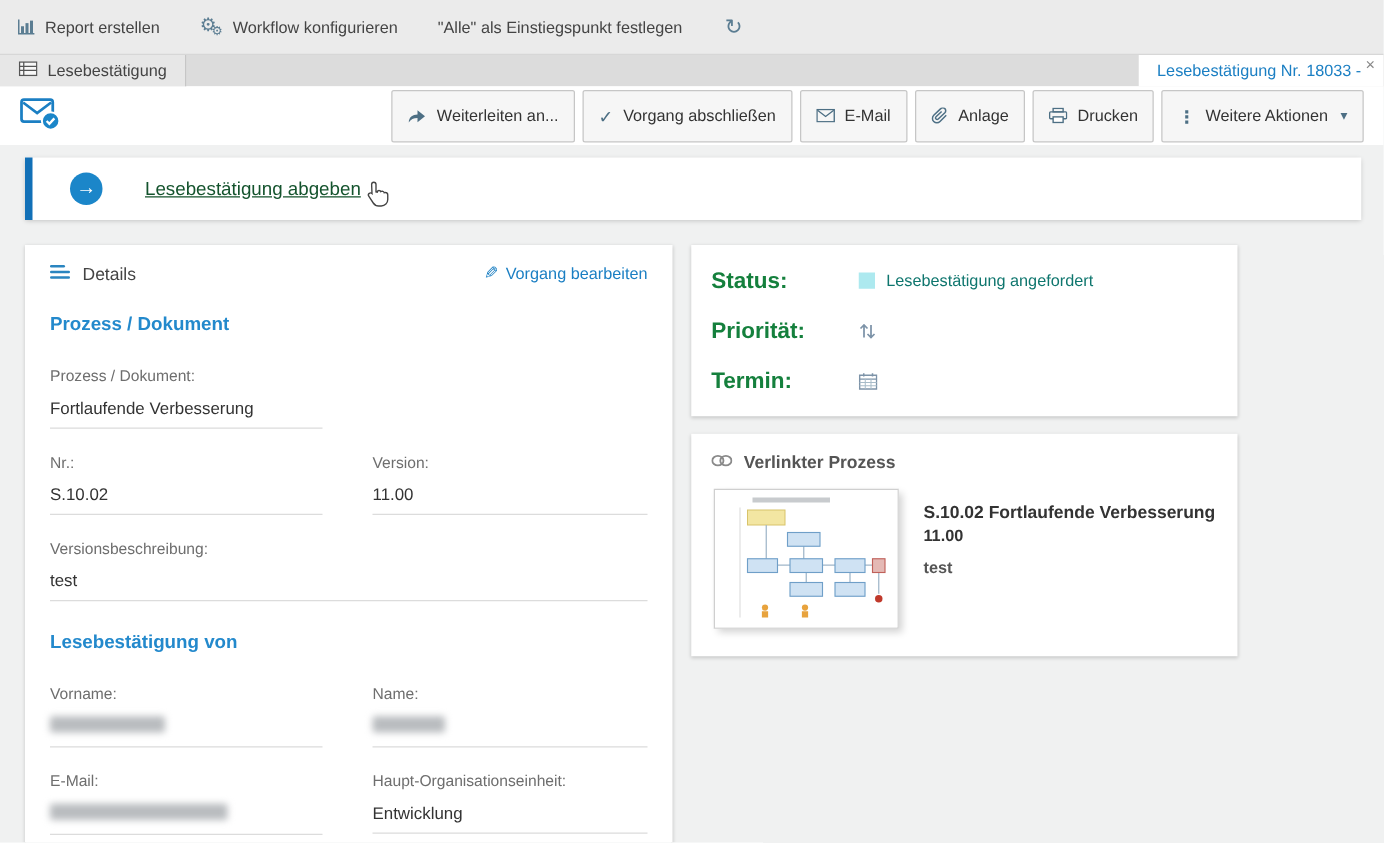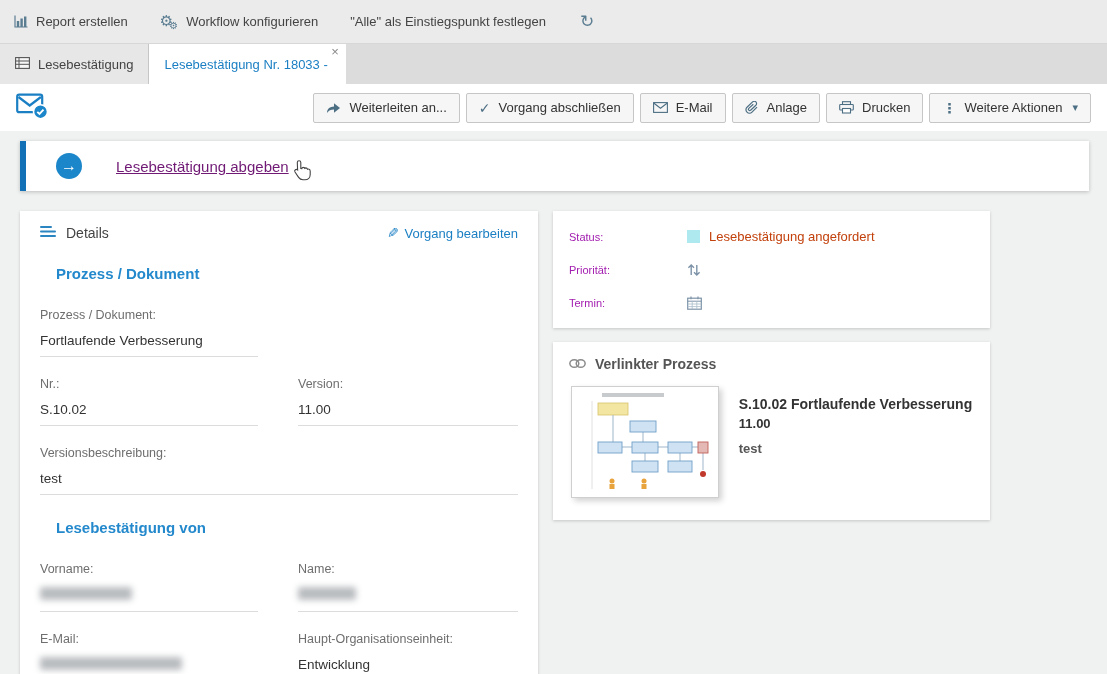--- a/index.html
+++ b/index.html
@@ -14,73 +14,73 @@
   .toolbar { height: 44px; background: #ebebeb; border-bottom: 1px solid #d7d7d7;
              display: flex; align-items: center; padding: 0 14px; }
   .toolbar-item { display: flex; align-items: center; gap: 8px; color: #444;
                   margin-right: 32px; cursor: pointer; white-space: nowrap; }
   .tool-ic { color: #5b7d92; display: inline-flex; align-items: center; }
   .gears { color: #5b7d92; font-size: 15px; line-height: 1; }
   .gears .g2 { font-size: 10px; margin-left: -4px; vertical-align: -3px; }
   .refresh { color: #5b7d92; font-size: 17px; line-height: 1; cursor: pointer; margin-left: 2px; }
 
   
-  .tabbar { height: 40px; background: #dcdcdc; display: flex; align-items: stretch; }
+  .tabbar { height: 25px; background: #dcdcdc; display: flex; align-items: stretch; justify-content: space-between; }
   .tab { display: flex; align-items: center; gap: 8px; padding: 0 15px; cursor: pointer; }
   .tab.inactive { background: #e7e7e7; color: #444; border-right: 1px solid #c6c6c6; }
   .tab.active { background: #ffffff; color: #1b7fc3; position: relative; padding-right: 18px; }
   .tab-close { position: absolute; top: 0px; right: 7px; font-size: 13px; color: #888; cursor: pointer; }
 
   
   .header { height: 47px; background: #ffffff; display: flex; align-items: center; padding: 0 16px; }
   .page-title { font-size: 17px; font-weight: bold; color: #333; margin: 0 0 0 12px; }
   .header-actions { margin-left: auto; display: flex; gap: 6px; }
-  .hbtn { display: flex; align-items: center; gap: 8px; height: 30px; padding: 0 12px;
+  .hbtn { display: flex; align-items: center; gap: 8px; height: 42px; padding: 0 12px;
           background: #f6f6f6; border: 1px solid #c6c6c6; border-radius: 2px;
           font-size: 13px; color: #333; cursor: pointer; white-space: nowrap; }
   .hbtn .ic { color: #4d6f84; display: inline-flex; align-items: center; font-size: 14px; line-height: 1; }
   .hbtn .caret { color: #4d6f84; font-size: 11px; margin-left: 2px; }
 
   
   .content { padding: 10px 18px 0 20px; height: 551px; }
 
   .banner-row { position: relative; }
   .banner { background: #ffffff; height: 50px; display: flex; align-items: center;
             box-shadow: 0 1px 4px rgba(0,0,0,0.22); border-left: 6px solid #1270b7; }
   .banner-circle { width: 26px; height: 26px; border-radius: 50%; background: #1b86c9;
                    color: #fff; display: flex; align-items: center; justify-content: center;
                    font-size: 16px; font-weight: bold; margin-left: 30px; cursor: pointer; }
-  .banner-link { margin-left: 34px; font-size: 15px; color: #701a75;
+  .banner-link { margin-left: 34px; font-size: 15px; color: #14532d;
                  text-decoration: underline; cursor: pointer; }
   .cursor { position: absolute; left: 272px; top: 18px; pointer-events: none; }
 
   .columns { display: flex; gap: 15px; margin-top: 20px; align-items: flex-start; }
   .card { background: #ffffff; box-shadow: 0 1px 3px rgba(0,0,0,0.18); }
 
   
   .details-card { width: 518px; padding: 14px 20px 24px; height: 520px; }
   .details-head { display: flex; align-items: center; justify-content: space-between; }
   .details-title { display: flex; align-items: center; gap: 10px; font-size: 14px; color: #444; }
   .edit-link { display: flex; align-items: center; gap: 6px; font-size: 13px; color: #1b7fc3; cursor: pointer; }
   .pencil { font-size: 14px; transform: scaleX(-1); display: inline-block; }
-  .section-title { color: #2389cc; font-size: 15px; font-weight: bold; margin: 24px 16px 26px; }
+  .section-title { color: #2389cc; font-size: 15px; font-weight: bold; margin: 24px 0 26px; }
   .fields { display: grid; grid-template-columns: 218px 220px; column-gap: 40px; row-gap: 20px; }
   .field-label { font-size: 12.5px; color: #6e6e6e; }
   .field-value { font-size: 13.5px; color: #333; margin-top: 11px; padding-bottom: 8px;
                  border-bottom: 1px solid #dcdcdc; min-height: 17px; }
   .span2 { grid-column: 1 / -1; }
   .blur { display: inline-block; height: 13px; border-radius: 2px; background: #b9bcbf; filter: blur(3px); }
   .w90 { width: 92px; } .w60 { width: 58px; } .w140 { width: 142px; }
 
   
   .right-col { width: 437px; display: flex; flex-direction: column; gap: 14px; }
   .status-card { padding: 18px 16px; }
   .status-grid { display: grid; grid-template-columns: 118px 1fr; row-gap: 19px; align-items: center; }
-  .status-label { font-size: 11px; color: #a21caf; }
-  .status-value { display: flex; align-items: center; gap: 9px; font-size: 13px; color: #c2410c; }
+  .status-label { font-size: 18px; color: #15803d; font-weight: bold; }
+  .status-value { display: flex; align-items: center; gap: 9px; font-size: 13px; color: #0f766e; }
   .swatch { width: 13px; height: 13px; background: #ade9ef; flex: 0 0 auto; }
   .field-icon { display: inline-flex; align-items: center; cursor: pointer; }
 
   .linked-card { padding: 14px 16px 22px; font-weight: bold; }
   .linked-head { display: flex; align-items: center; gap: 9px; font-size: 14px; color: #555; margin-bottom: 14px; }
   .linked-body { display: flex; gap: 20px; justify-content: center; }
   .thumb { width: 148px; height: 112px; border: 1px solid #cfcfcf; background: #fff;
            box-shadow: 3px 3px 6px rgba(0,0,0,0.18); cursor: pointer; flex: 0 0 auto; }
   .linked-text { padding-top: 10px; font-size: 13px; color: #333; }
   .linked-name { font-size: 14px; }

